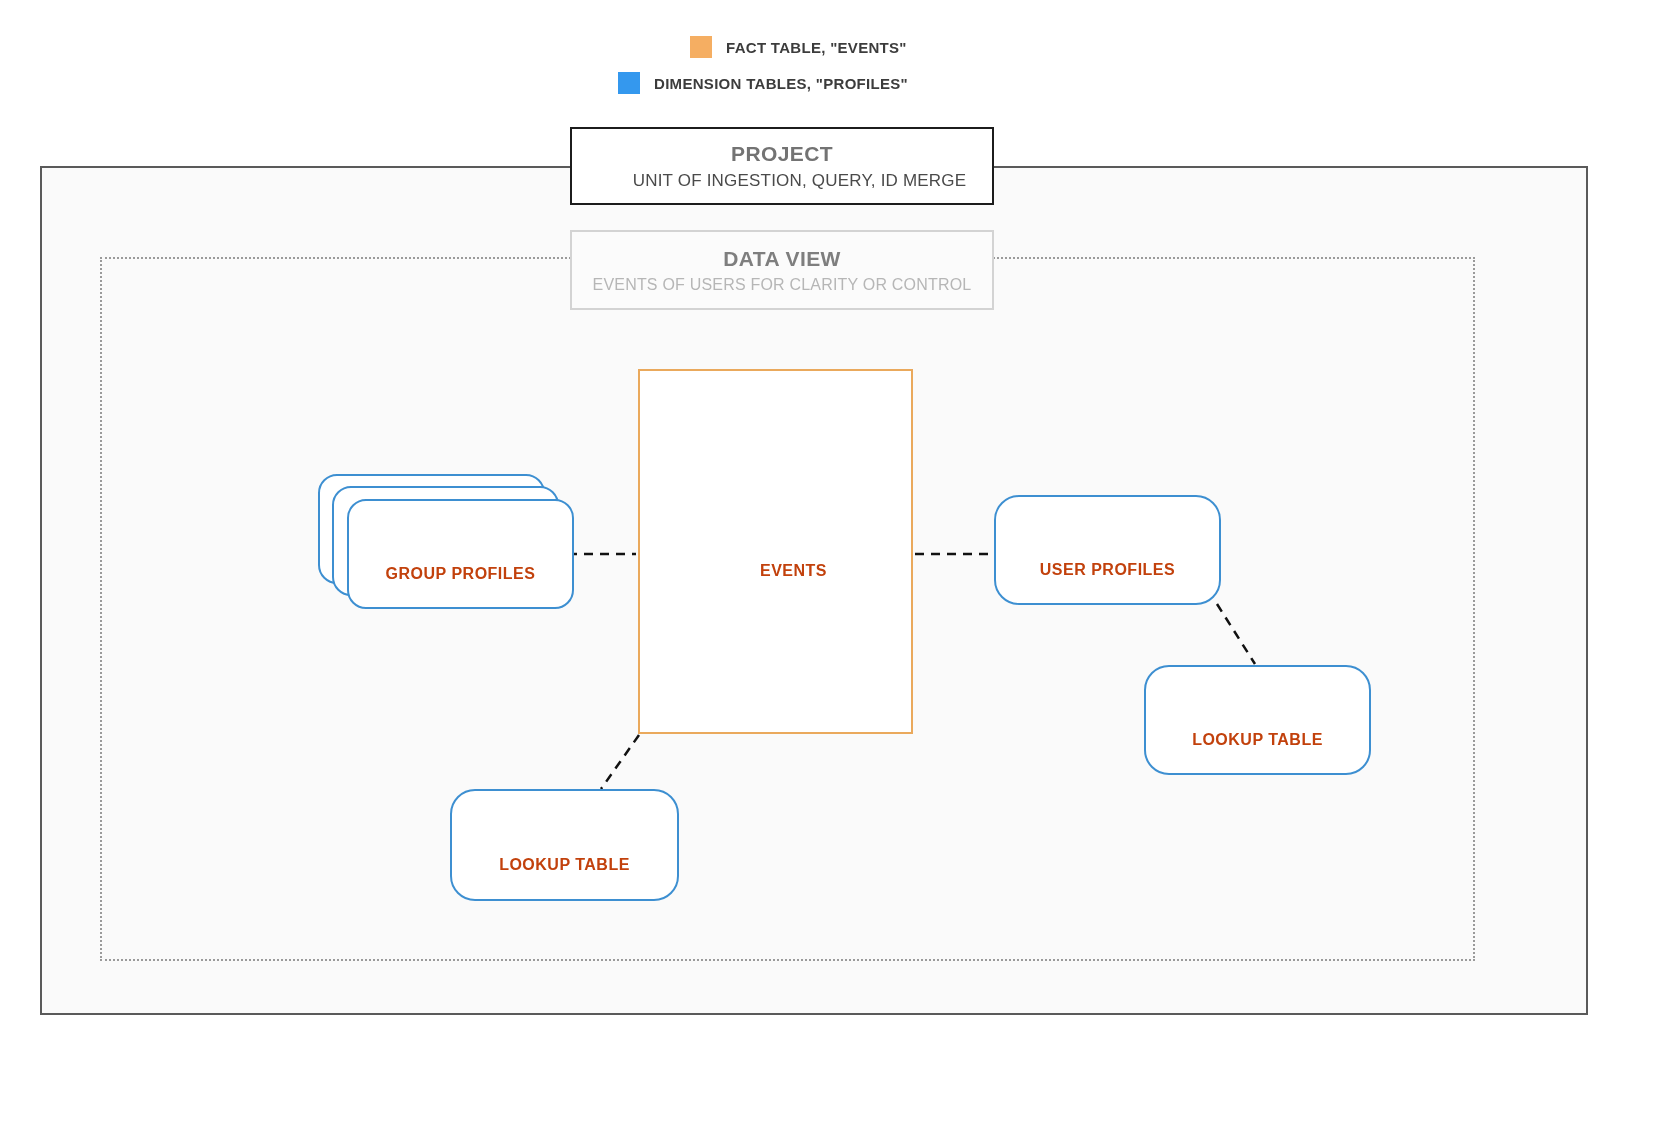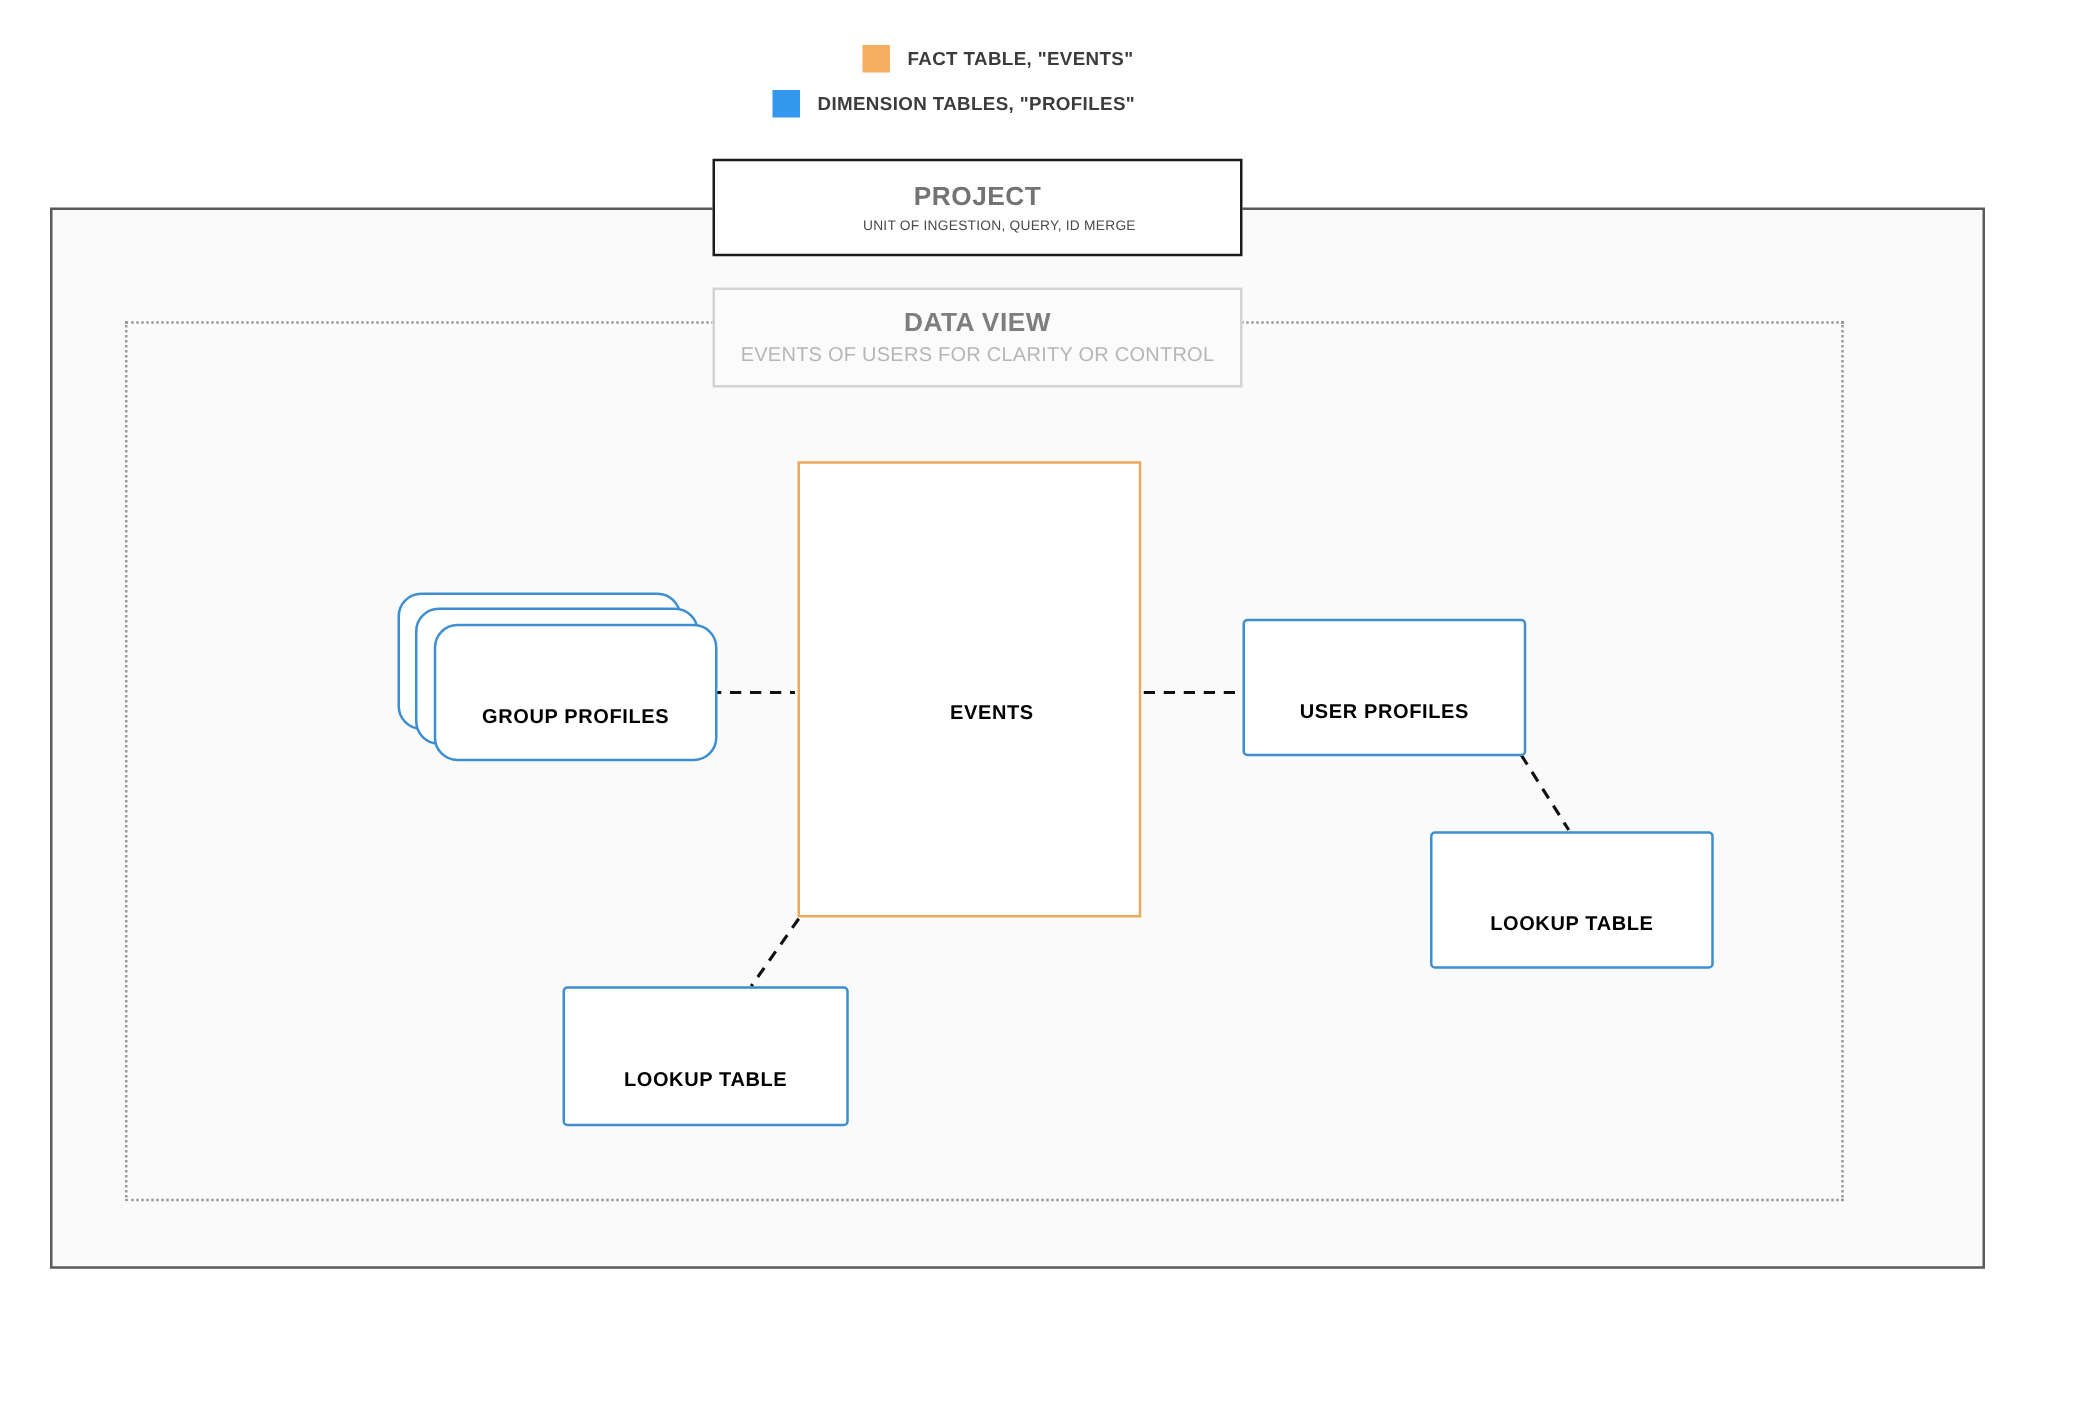--- a/index.html
+++ b/index.html
@@ -82,21 +82,21 @@
     border: 2px solid #1c1c1c;
   }
   #project-box .box-title {
     font-size: 21px;
     font-weight: bold;
     color: #737373;
     letter-spacing: 0.4px;
     margin-bottom: 5px;
   }
   #project-box .box-sub {
-    font-size: 11px;
+    font-size: 17px;
     color: #4a4a4a;
     letter-spacing: 0.2px;
     margin-left: 35px;
   }
   #dataview-box {
     left: 570px;
     top: 230px;
     width: 424px;
     height: 80px;
     border: 2px solid #d3d3d3;
@@ -130,41 +130,41 @@
     position: absolute;
     box-sizing: border-box;
     background: #ffffff;
     display: flex;
     align-items: center;
     justify-content: center;
   }
   .node-label {
     font-size: 16px;
     font-weight: bold;
-    color: #000000;
+    color: #c2410c;
     letter-spacing: 0.5px;
     white-space: nowrap;
     margin-top: 39px;
   }
 
   
   #events-node {
     left: 638px;
     top: 369px;
     width: 275px;
     height: 365px;
     border: 2px solid #eaa95c;
     border-radius: 0;
     padding-left: 36px;
   }
 
   
   .dim-node {
     border: 2px solid #3d8fd1;
-    border-radius: 4px;
+    border-radius: 25px;
   }
   #user-profiles-node {
     left: 994px;
     top: 495px;
     width: 227px;
     height: 110px;
   }
   #lookup-table-right-node {
     left: 1144px;
     top: 665px;

